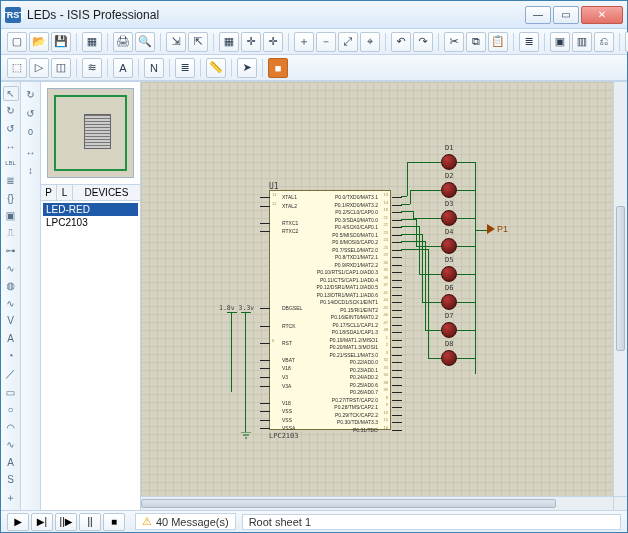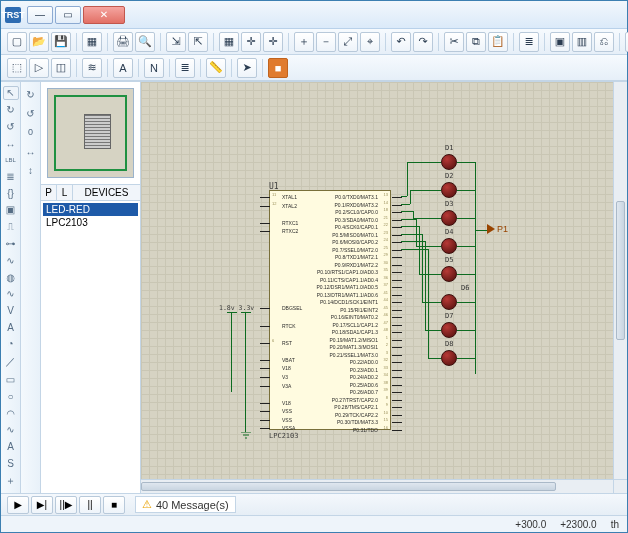--- a/index.html
+++ b/index.html
@@ -93,20 +93,21 @@
   .pwrlabel { position:absolute; font-size:6.5px; font-family:Consolas,monospace; color:#3b3b3b; white-space:nowrap; }
   .gnd { position:absolute; }
 </style>
 </head>
 <body>
 
 <div class="window">
 
   <div class="titlebar">
     <div class="app-icon">TRST</div>
+    <div class="title">LEDs - ISIS Professional</div>
     <div class="winbtns">
       <div class="winbtn">—</div>
       <div class="winbtn">▭</div>
       <div class="winbtn close">✕</div>
     </div>
   </div>
 
 
   <div class="toolbar" id="toolbar1">
       <div class="tbtn">▢</div>
@@ -404,21 +405,21 @@
               <div class="wire-v" style="left: 275px; top: 136.5px; height: 27.5px;"></div>
               <div class="wire-h" style="left: 275px; top: 164px; width: 25px;"></div>
               <div class="wire-h" style="left: 316px; top: 164px; width: 18px;"></div>
               <div class="led" style="left: 300px; top: 184px;"></div>
               <div class="led-label" style="left: 300px; top: 184px;">D5</div>
               <div class="wire-h" style="left: 260px; top: 144px; width: 18px;"></div>
               <div class="wire-v" style="left: 278px; top: 144px; height: 48px;"></div>
               <div class="wire-h" style="left: 278px; top: 192px; width: 22px;"></div>
               <div class="wire-h" style="left: 316px; top: 192px; width: 18px;"></div>
               <div class="led" style="left: 300px; top: 212px;"></div>
-              <div class="led-label" style="left: 308px; top: 212px; padding-left: 8px;">D6</div>
+              <div class="led-label" style="left: 300px; top: 212px;">D6</div>
               <div class="wire-h" style="left: 260px; top: 151.5px; width: 21px;"></div>
               <div class="wire-v" style="left: 281px; top: 151.5px; height: 68.5px;"></div>
               <div class="wire-h" style="left: 281px; top: 220px; width: 19px;"></div>
               <div class="wire-h" style="left: 316px; top: 220px; width: 18px;"></div>
               <div class="led" style="left: 300px; top: 240px;"></div>
               <div class="led-label" style="left: 300px; top: 240px;">D7</div>
               <div class="wire-h" style="left: 260px; top: 159px; width: 24px;"></div>
               <div class="wire-v" style="left: 284px; top: 159px; height: 89px;"></div>
               <div class="wire-h" style="left: 284px; top: 248px; width: 16px;"></div>
               <div class="wire-h" style="left: 316px; top: 248px; width: 18px;"></div>
@@ -454,21 +455,17 @@
     <div class="simbar">
       <div class="sbtn">▶</div>
       <div class="sbtn">▶|</div>
       <div class="sbtn">||▶</div>
       <div class="sbtn">||</div>
       <div class="sbtn" style="color:#000">■</div>
       <div class="msgbox">
         <span style="color:#e9a200">⚠</span>
         <span>40 Message(s)</span>
       </div>
-    </div>
-    <div class="statusbar">
-      <span>+300.0</span>
-      <span>+2300.0</span>
-      <span>th</span>
+      <div class="sheetbox">Root sheet 1</div>
     </div>
   </div>
 
 </div>
 
 </body></html>

